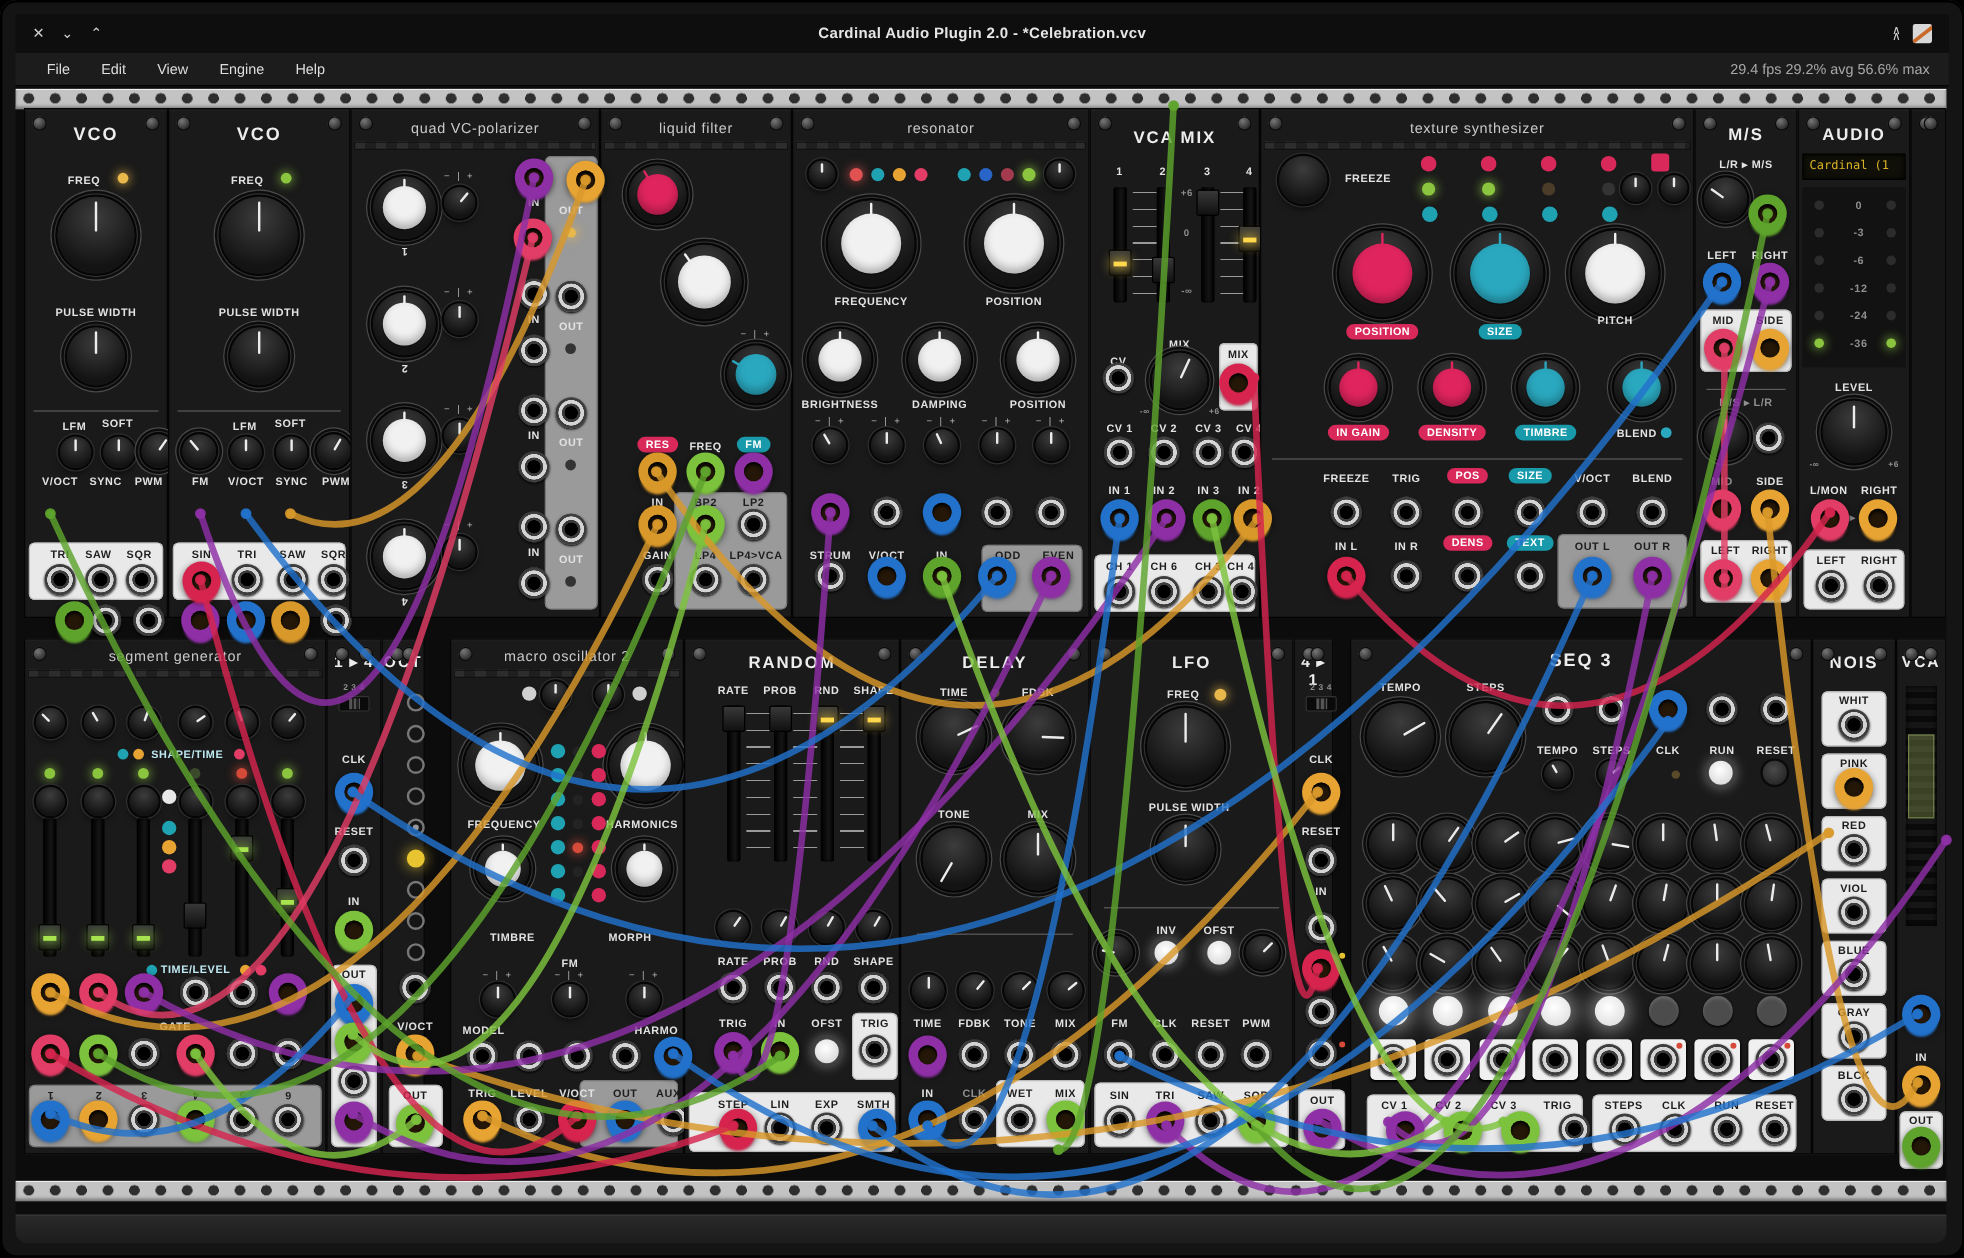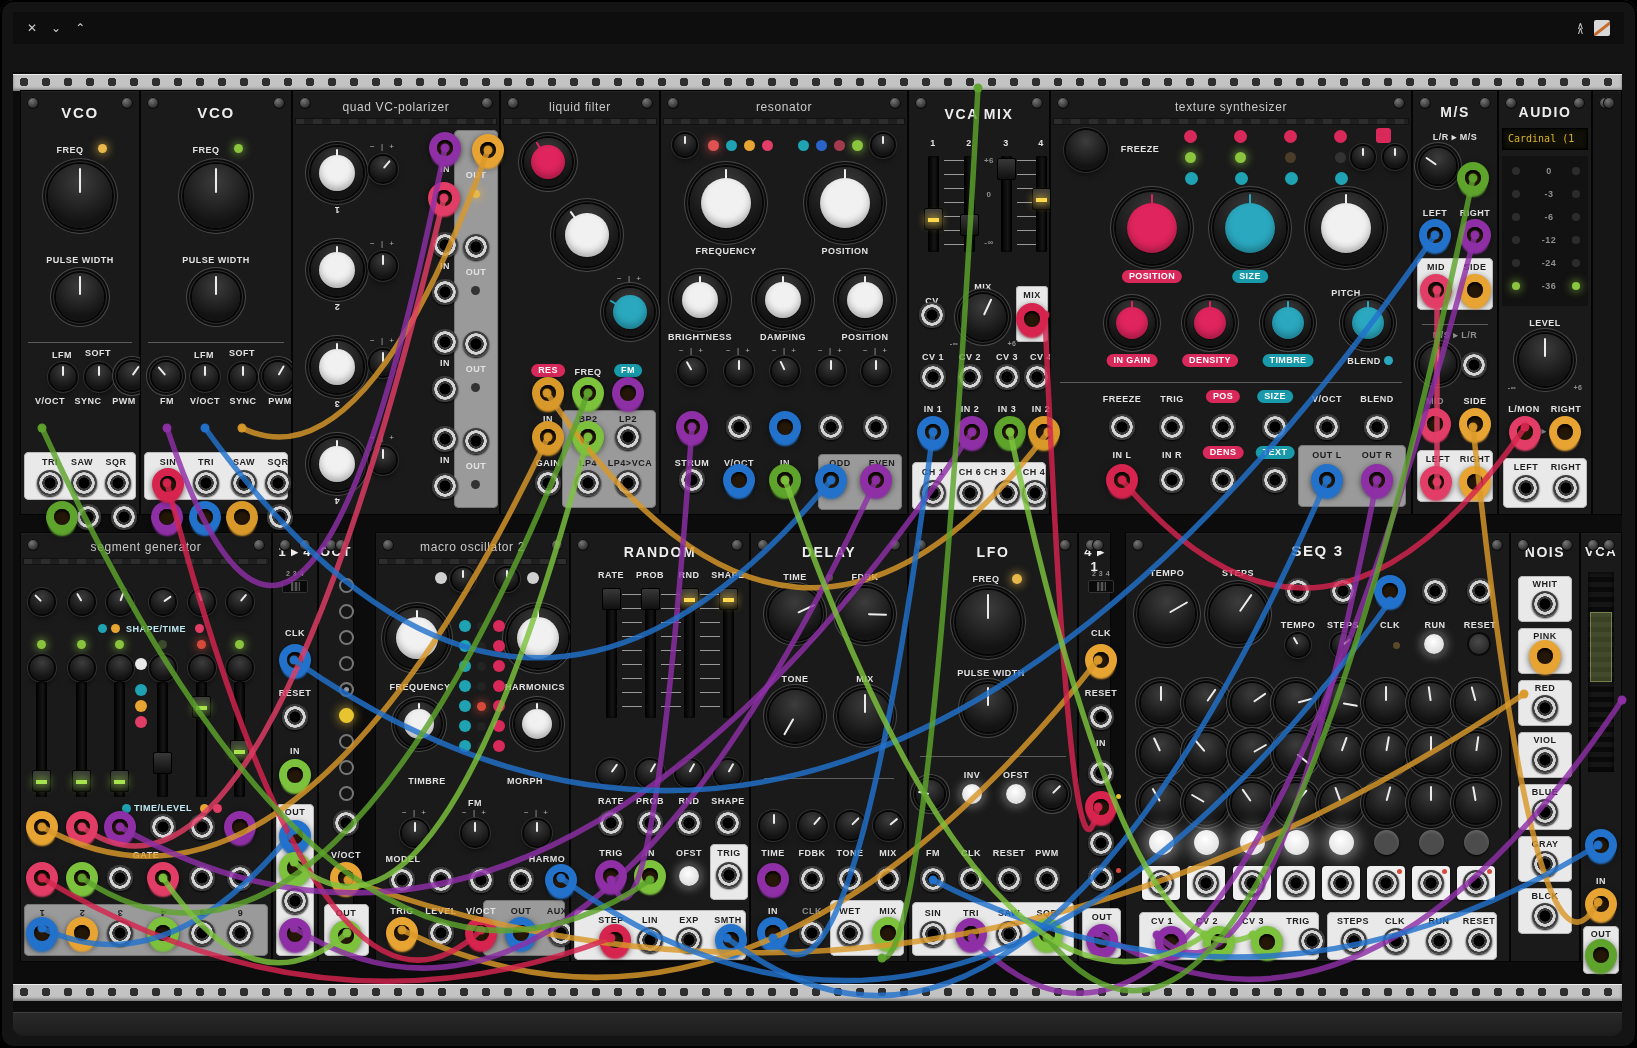--- a/index.html
+++ b/index.html
@@ -63,24 +63,33 @@
 .frame-b{position:absolute;left:13px;right:15px;bottom:12px;height:24px;background:linear-gradient(#2a2a2a,#1c1c1c);border-radius:0 0 10px 10px;box-shadow:inset 0 1px 0 #3f3f3f}
 </style>
 </head>
 <body>
 
 <div id="win">
   <div class="tb">
     <span class="wbtn">✕</span>
     <span class="wbtn">⌄</span>
     <span class="wbtn">⌃</span>
+    <span class="ttl">Cardinal Audio Plugin 2.0 - *Celebration.vcv</span>
     <span class="tbr">
         <span class="chev2">∧<br>∧</span>
         <span class="imgico"></span>
       </span>
+  </div>
+  <div class="mb">
+    <span class="mi">File</span>
+    <span class="mi">Edit</span>
+    <span class="mi">View</span>
+    <span class="mi">Engine</span>
+    <span class="mi">Help</span>
+    <span class="stats">29.4 fps  29.2% avg  56.6% max</span>
   </div>
   <div class="rack"></div>
   <div class="rail" style="left:13px;right:15px;top:74px"></div>
   <div class="rail" style="left:13px;right:15px;top:984px"></div>
 
   <div class="mod" style="left:20px;top:90px;width:120px;height:425px">
     <div class="t1" style="top:14px">VCO</div>
     <span class="lb" style="left:50px;top:55px">FREQ</span>
     <span class="led on-y" style="left:78px;top:54px"></span>
     <div class="kn arc" style="left:28px;top:74px;width:64px;height:64px">
@@ -386,21 +395,21 @@
     <span class="lb" style="left:62px;top:314px">IN 2</span>
     <span class="lb" style="left:99px;top:314px">IN 3</span>
     <span class="lb" style="left:133px;top:314px">IN 2</span>
     <div class="pg" style="left:9px;top:326px;--c:#2272cc"></div>
     <div class="pg" style="left:48px;top:326px;--c:#8e2fa6"></div>
     <div class="pg" style="left:86px;top:326px;--c:#5ea32c"></div>
     <div class="pg" style="left:120px;top:326px;--c:#d9992a"></div>
     <div class="ws" style="left:4px;right:4px;top:372px;height:48px">
       <span class="lb dk" style="left:21px;top:5px">CH 1</span>
       <span class="lb dk" style="left:58px;top:5px">CH 6</span>
-      <span class="lb dk" style="left:83px;top:5px">CH 3</span>
+      <span class="lb dk" style="left:95px;top:5px">CH 3</span>
       <span class="lb dk" style="left:122px;top:5px">CH 4</span>
       <div class="jk" style="left:8px;top:18px"></div>
       <div class="jk" style="left:45px;top:18px"></div>
       <div class="jk" style="left:82px;top:18px"></div>
       <div class="jk" style="left:110px;top:18px"></div>
     </div>
   </div>
 
   <div class="mod" style="left:1050px;top:90px;width:362px;height:425px">
     <div class="t2" style="top:10px">texture synthesizer</div>
@@ -430,21 +439,21 @@
         <i></i>
       </div>
     <div class="kn cap arc" style="left:164px;top:102px;width:72px;height:72px;--cc:#2aa8bf">
         <i></i>
       </div>
     <div class="kn cap arc" style="left:260px;top:102px;width:72px;height:72px">
         <i></i>
       </div>
     <span class="bdg bpink" style="left:102px;top:180px">POSITION</span>
     <span class="bdg bteal" style="left:200px;top:180px">SIZE</span>
-    <span class="lb" style="left:296px;top:198px">PITCH</span>
+    <span class="lb" style="left:296px;top:172px">PITCH</span>
     <div class="kn cap arc" style="left:59px;top:210px;width:46px;height:46px;--cc:#e0245e">
         <i></i>
       </div>
     <div class="kn cap arc" style="left:137px;top:210px;width:46px;height:46px;--cc:#e0245e">
         <i></i>
       </div>
     <div class="kn cap arc" style="left:215px;top:210px;width:46px;height:46px;--cc:#2aa8bf">
         <i></i>
       </div>
     <div class="kn cap arc" style="left:295px;top:210px;width:46px;height:46px;--cc:#2aa8bf">

